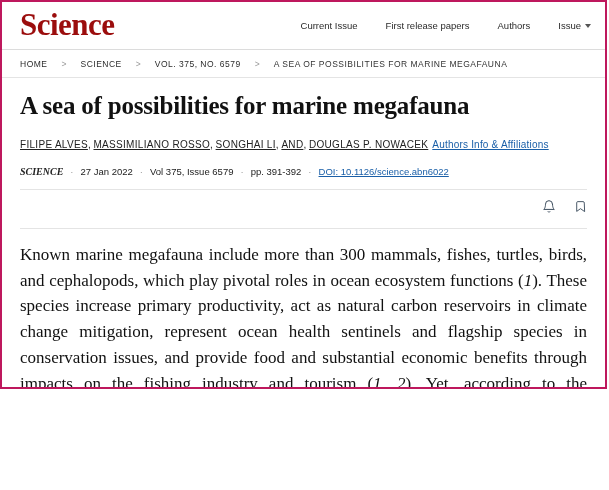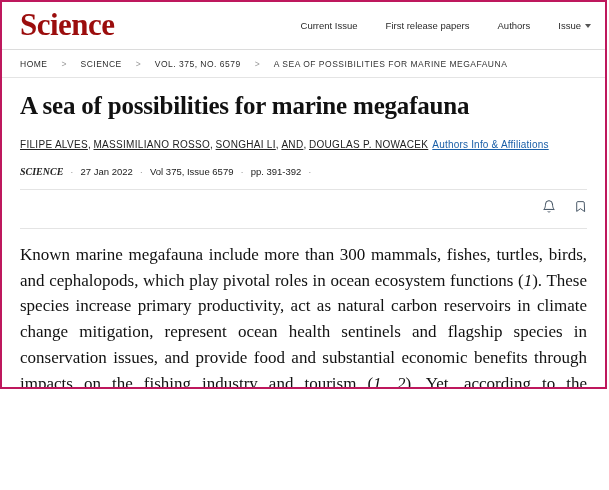--- a/index.html
+++ b/index.html
@@ -224,20 +224,21 @@
 
     <div class="meta">
       <span class="meta-journal">SCIENCE</span>
       <span class="meta-sep">·</span>
       <span>27 Jan 2022</span>
       <span class="meta-sep">·</span>
       <span>Vol 375, Issue 6579</span>
       <span class="meta-sep">·</span>
       <span>pp. 391-392</span>
       <span class="meta-sep">·</span>
+      <span class="doi-link">DOI: 10.1126/science.abn6022</span>
     </div>
 
     <div class="actions">
       <span>
         <svg width="14" height="15" viewBox="0 0 24 24" fill="none" stroke="#3a4a5a" stroke-width="1.7" stroke-linecap="round" stroke-linejoin="round">
             <path d="M18 8a6 6 0 10-12 0c0 7-3 9-3 9h18s-3-2-3-9"></path>
             <path d="M13.7 21a2 2 0 01-3.4 0"></path>
           </svg>
       </span>
       <span>

